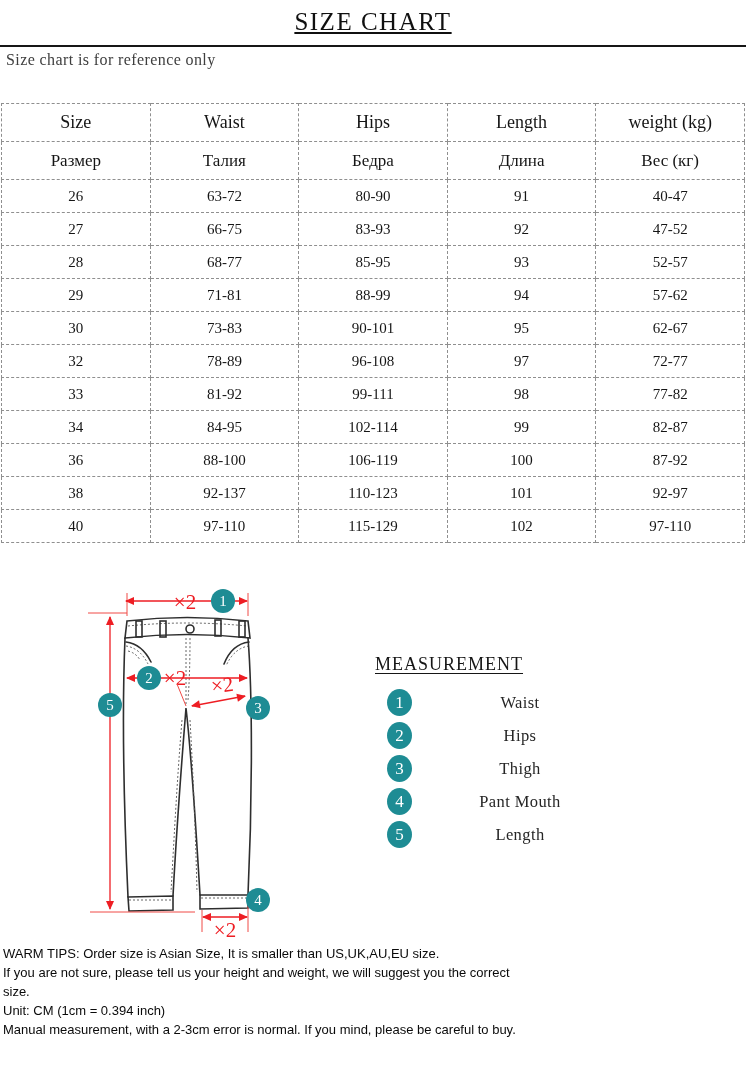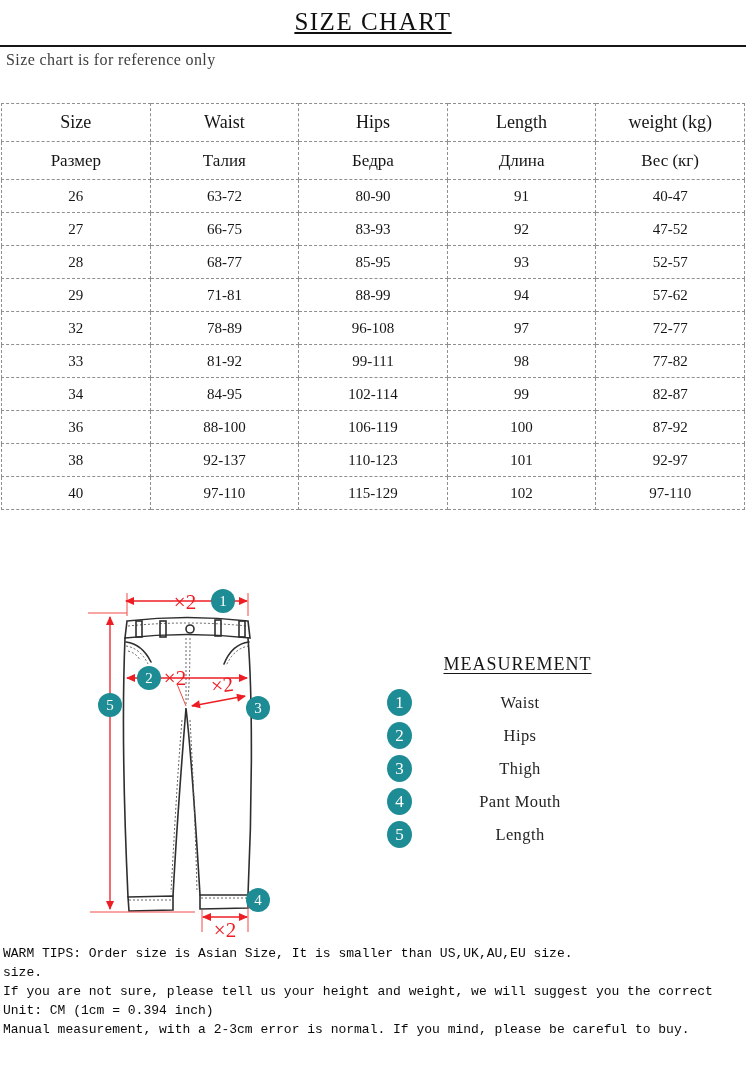--- a/index.html
+++ b/index.html
@@ -23,33 +23,33 @@
   .size-table thead tr.en th{font-size:18px;font-family:Liberation Serif, serif;}
   .size-table thead tr.ru th{font-size:17px;}
   .size-table tbody tr{height:33px;}
   .size-table tbody td{font-size:15px;}
 
   
   .diagram{position:absolute;left:30px;top:580px;width:290px;height:365px;}
 
   
   .legend{position:absolute;left:375px;top:648px;width:285px;}
-  .legend-title{height:20px;line-height:20px;margin:6px 0 12px 0;text-align:center;
+  .legend-title{height:20px;line-height:20px;margin:6px 0 12px 0;text-align:left;
                 font-size:18px;letter-spacing:1px;text-decoration:underline;
                 text-underline-offset:3px;color:#161616;}
   .legend-item{position:relative;height:33px;}
   .legend-badge{position:absolute;left:12px;top:3px;width:25px;height:27px;
                 border-radius:50%;background:#1e8c94;color:#fff;
                 font-size:17px;line-height:27px;text-align:center;}
   .legend-label{position:absolute;left:45px;top:0;width:200px;line-height:33px;
                 text-align:center;font-size:16.5px;letter-spacing:.4px;color:#262626;}
 
   
   .tips{position:absolute;left:3px;top:944px;width:742px;
-        font-family:Liberation Mono, monospace;font-size:13px;line-height:19px;
+        font-family:Liberation Sans, sans-serif;font-size:13px;line-height:19px;
         color:#0a0a0a;}
   .tips div{white-space:nowrap;}
 
   
   .outline{fill:none;stroke:#2e2e2e;stroke-width:1.6;stroke-linecap:round;}
   .stitch{fill:none;stroke:#555;stroke-width:0.9;stroke-dasharray:2 2;}
   .red{stroke:#ee1d23;stroke-width:1.3;fill:none;}
   .redthin{stroke:#f04a46;stroke-width:1;fill:none;}
   .x2{fill:#ee1d23;font-family:"Liberation Serif", serif;font-size:21px;}
   .badge-c{fill:#1e8c94;}
@@ -105,20 +105,27 @@
           <td>52-57</td>
         </tr>
         <tr>
           <td>29</td>
           <td>71-81</td>
           <td>88-99</td>
           <td>94</td>
           <td>57-62</td>
         </tr>
         <tr>
+          <td>30</td>
+          <td>73-83</td>
+          <td>90-101</td>
+          <td>95</td>
+          <td>62-67</td>
+        </tr>
+        <tr>
           <td>32</td>
           <td>78-89</td>
           <td>96-108</td>
           <td>97</td>
           <td>72-77</td>
         </tr>
         <tr>
           <td>33</td>
           <td>81-92</td>
           <td>99-111</td>
@@ -274,19 +281,19 @@
       <span class="legend-label">Pant Mouth</span>
     </div>
     <div class="legend-item">
       <span class="legend-badge">5</span>
       <span class="legend-label">Length</span>
     </div>
   </div>
 
   <div class="tips">
     <div>WARM TIPS: Order size is Asian Size, It is smaller than US,UK,AU,EU size.</div>
+    <div>If you are not sure, please tell us your height and weight, we will suggest you the correct</div>
     <div>size.</div>
-    <div>If you are not sure, please tell us your height and weight, we will suggest you the correct</div>
     <div>Unit: CM (1cm = 0.394 inch)</div>
     <div>Manual measurement, with a 2-3cm error is normal. If you mind, please be careful to buy.</div>
   </div>
 
 </div>
 
 </body></html>

